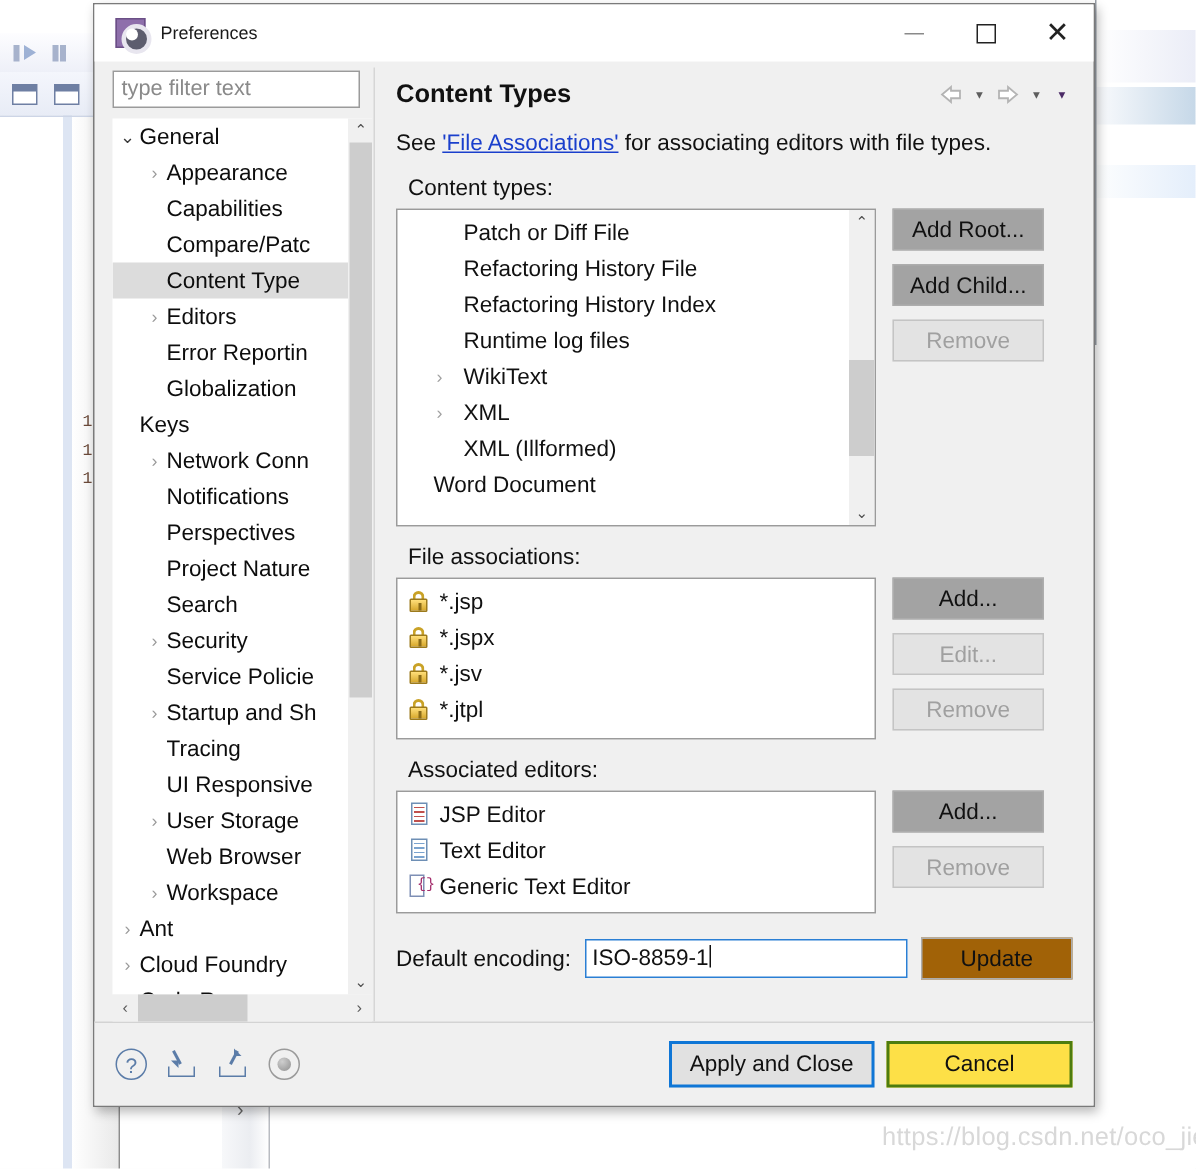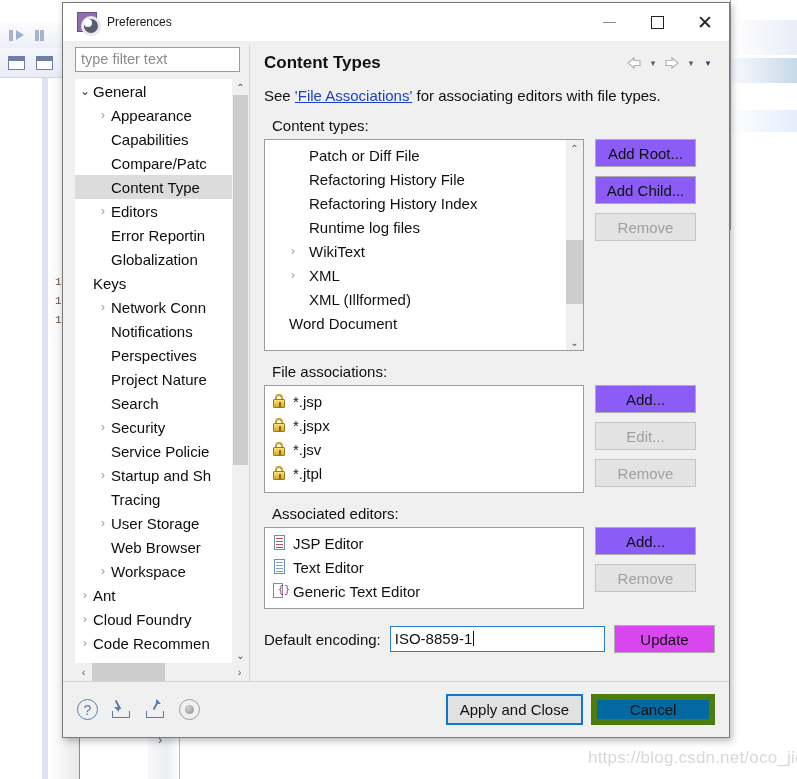--- a/index.html
+++ b/index.html
@@ -213,21 +213,21 @@
     white-space:nowrap; padding-left: 6px; }
   .lb-tw { width:18px; flex:0 0 18px; color:#a0a0a0; font-size:12px; }
 
   .lb-vscroll { position:absolute; right:0; top:0; width:17px; bottom:0; background:#f0f0f0; }
   .lb-va { height:16px; display:flex;align-items:center;justify-content:center;font-size:10px;color:#4a4a4a;}
   .lb-va.bottom { position:absolute;bottom:0;left:0;right:0;}
   .lb-vt { position:absolute; left:0; right:0; background:#cdcdcd; }
 
   .btncol { display:flex; flex-direction:column; gap:9px; width:101px; flex:0 0 101px; }
   .btn {
-    height: 28px; border:1px solid #adadad; background:#8b5cf6;
+    height: 28px; border:1px solid #adadad; background:#a3a3a3;
     font-size:15px; color:#111; display:flex;align-items:center;justify-content:center;
     font-family:"Liberation Sans", sans-serif;
   }
   .btn.disabled { color:#a0a0a0; background:#e3e3e3; border-color:#c4c4c4; }
 
   
   .ico { width:17px; flex:0 0 17px; height:16px; margin-right:5px; position:relative; }
   .ico-lock { }
   .ico-lock .shackle { position:absolute; left:4px; top:1px; width:8px; height:7px;
     border:2px solid #c9a227; border-bottom:none; border-radius:4px 4px 0 0; }
@@ -251,21 +251,21 @@
   .enc-label { font-size:15px; color:#111; }
   .enc-input {
     flex: 1 1 auto; height: 26px; border:1px solid #2a7fd4; background:#fff;
     font-size:15px; color:#111; padding: 0 4px; line-height:24px;
     position: relative; white-space:nowrap; overflow:hidden;
     font-family:"Liberation Sans", sans-serif;
   }
   .caret-bar { display:inline-block; width:1px; height:15px; background:#111;
     vertical-align:-2px; margin-left:1px; }
   .enc-btn { width:101px; flex:0 0 101px; height:28px; border:1px solid #adadad;
-    background:#d946ef; font-size:15px; color:#111;
+    background:#a16207; font-size:15px; color:#111;
     display:flex;align-items:center;justify-content:center; }
 
   
   .footer {
     flex: 0 0 56px; border-top:1px solid #d3d3d3;
     display:flex; align-items:center; padding: 0 14px; gap: 8px;
     background:#f0f0f0;
   }
   .foot-icons { display:flex; align-items:center; gap:13px; flex:1 1 auto; }
   .fi { width:21px; height:21px; position:relative; }
@@ -282,21 +282,21 @@
   .fi-export .arr { position:absolute; left:10px; top:1px; width:1.6px; height:10px;
     background:#5b7ca8; transform: rotate(28deg); }
   .fi-export .arrh { position:absolute; left:11px; top:0px; width:0;height:0;
     border-right:5px solid transparent;border-bottom:5px solid #5b7ca8; }
   .fi-record { border-radius:50%; border:1.6px solid #9a9a9a;
     display:flex;align-items:center;justify-content:center; }
   .fi-record::after { content:''; width:9px;height:9px;border-radius:50%;
     background: radial-gradient(circle at 35% 30%, #cfcfcf, #8f8f8f); }
   .foot-btn {
     height: 31px; padding: 0 12px; min-width: 124px;
-    border:6px solid #4d7c0f; background:#0369a1; font-size:15px; color:#111;
+    border:2px solid #4d7c0f; background:#fde047; font-size:15px; color:#111;
     display:flex;align-items:center;justify-content:center;
     font-family:"Liberation Sans", sans-serif;
   }
   .foot-btn.primary { border:2px solid #0f76d6; background:#e1e1e1; }
 </style>
 </head>
 <body>
 
 <div id="ide-background">
   <div class="ide-editor-area"></div>
@@ -429,20 +429,24 @@
               <span class="tw none"></span>
               <span>Service Policie</span>
             </div>
             <div class="tree-item" style="padding-left: 20px;">
               <span class="tw ">›</span>
               <span>Startup and Sh</span>
             </div>
             <div class="tree-item" style="padding-left: 20px;">
               <span class="tw none"></span>
               <span>Tracing</span>
+            </div>
+            <div class="tree-item" style="padding-left: 20px;">
+              <span class="tw none"></span>
+              <span>UI Responsive</span>
             </div>
             <div class="tree-item" style="padding-left: 20px;">
               <span class="tw ">›</span>
               <span>User Storage</span>
             </div>
             <div class="tree-item" style="padding-left: 20px;">
               <span class="tw none"></span>
               <span>Web Browser</span>
             </div>
             <div class="tree-item" style="padding-left: 20px;">

